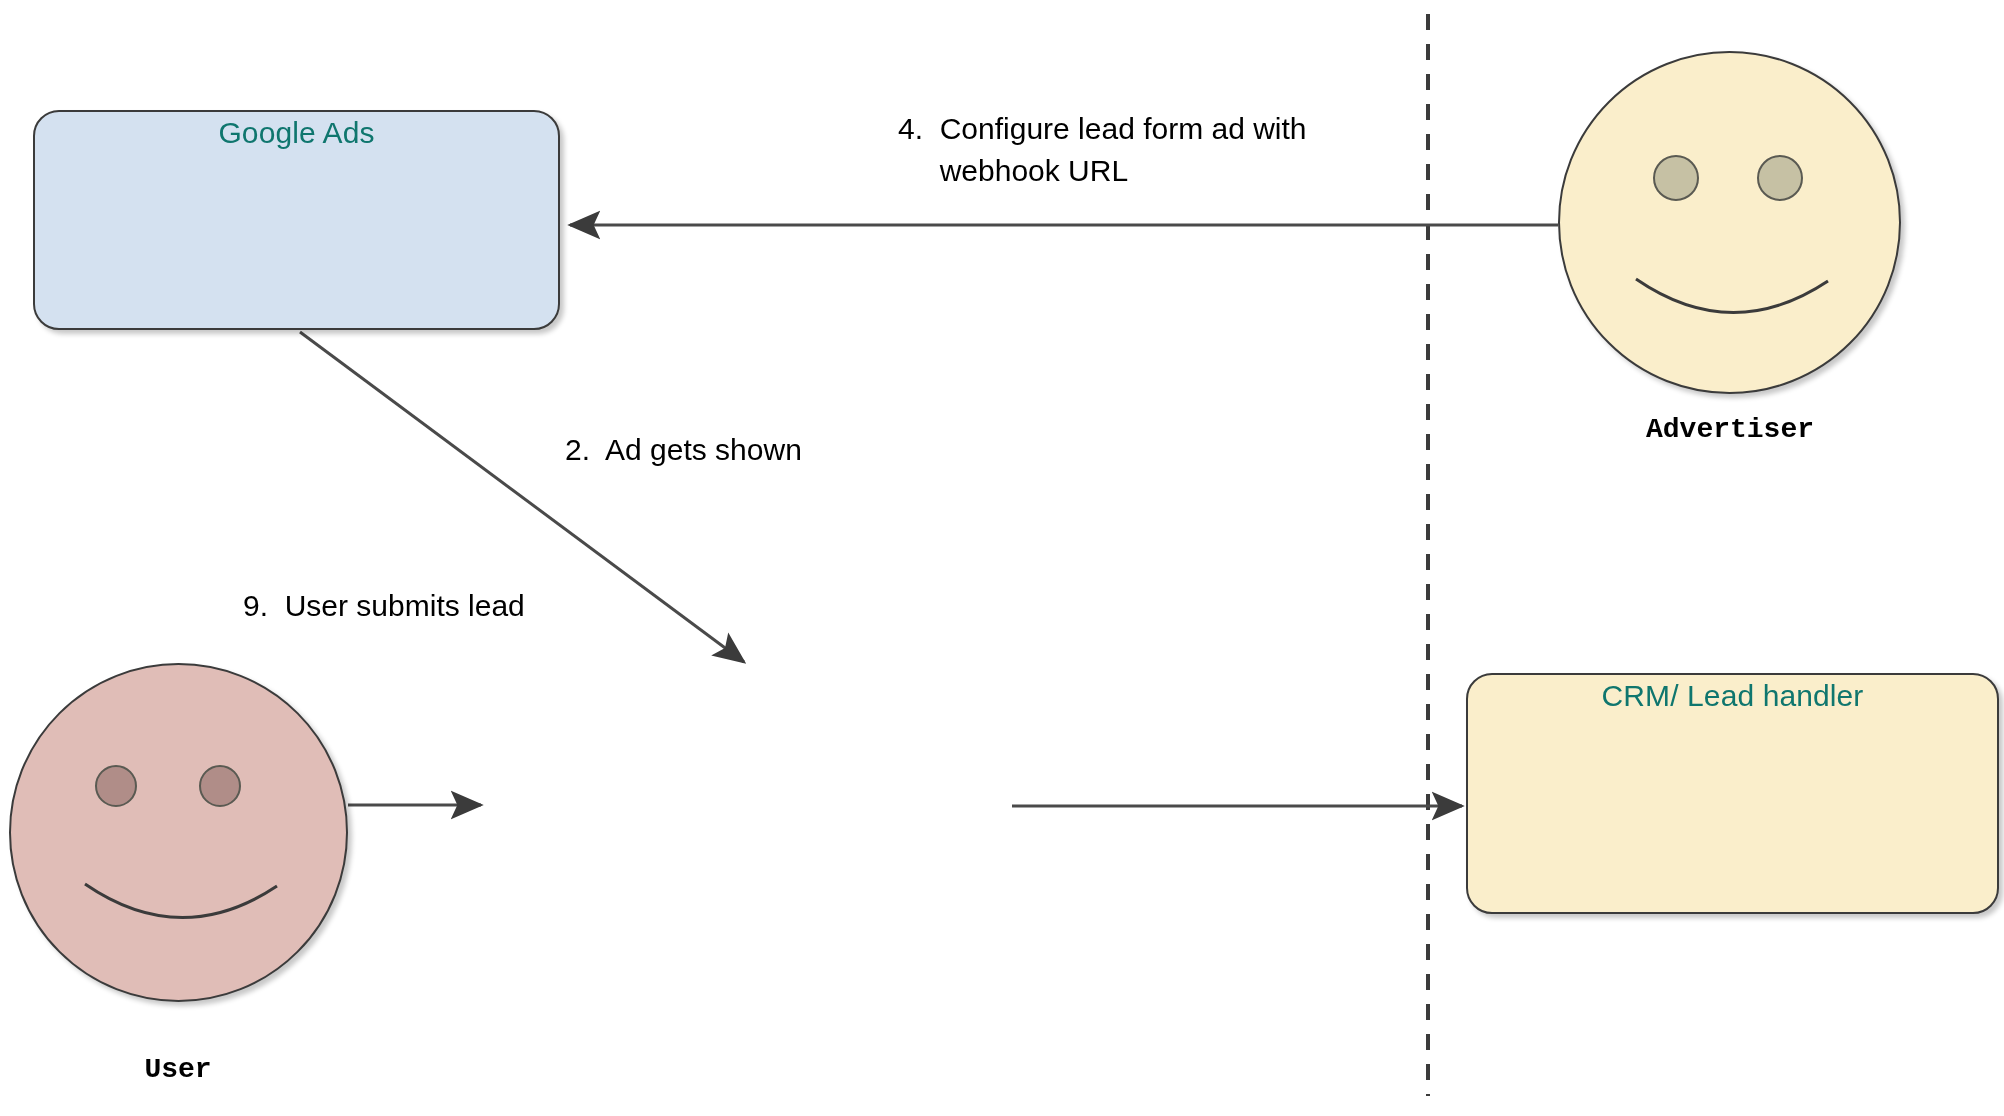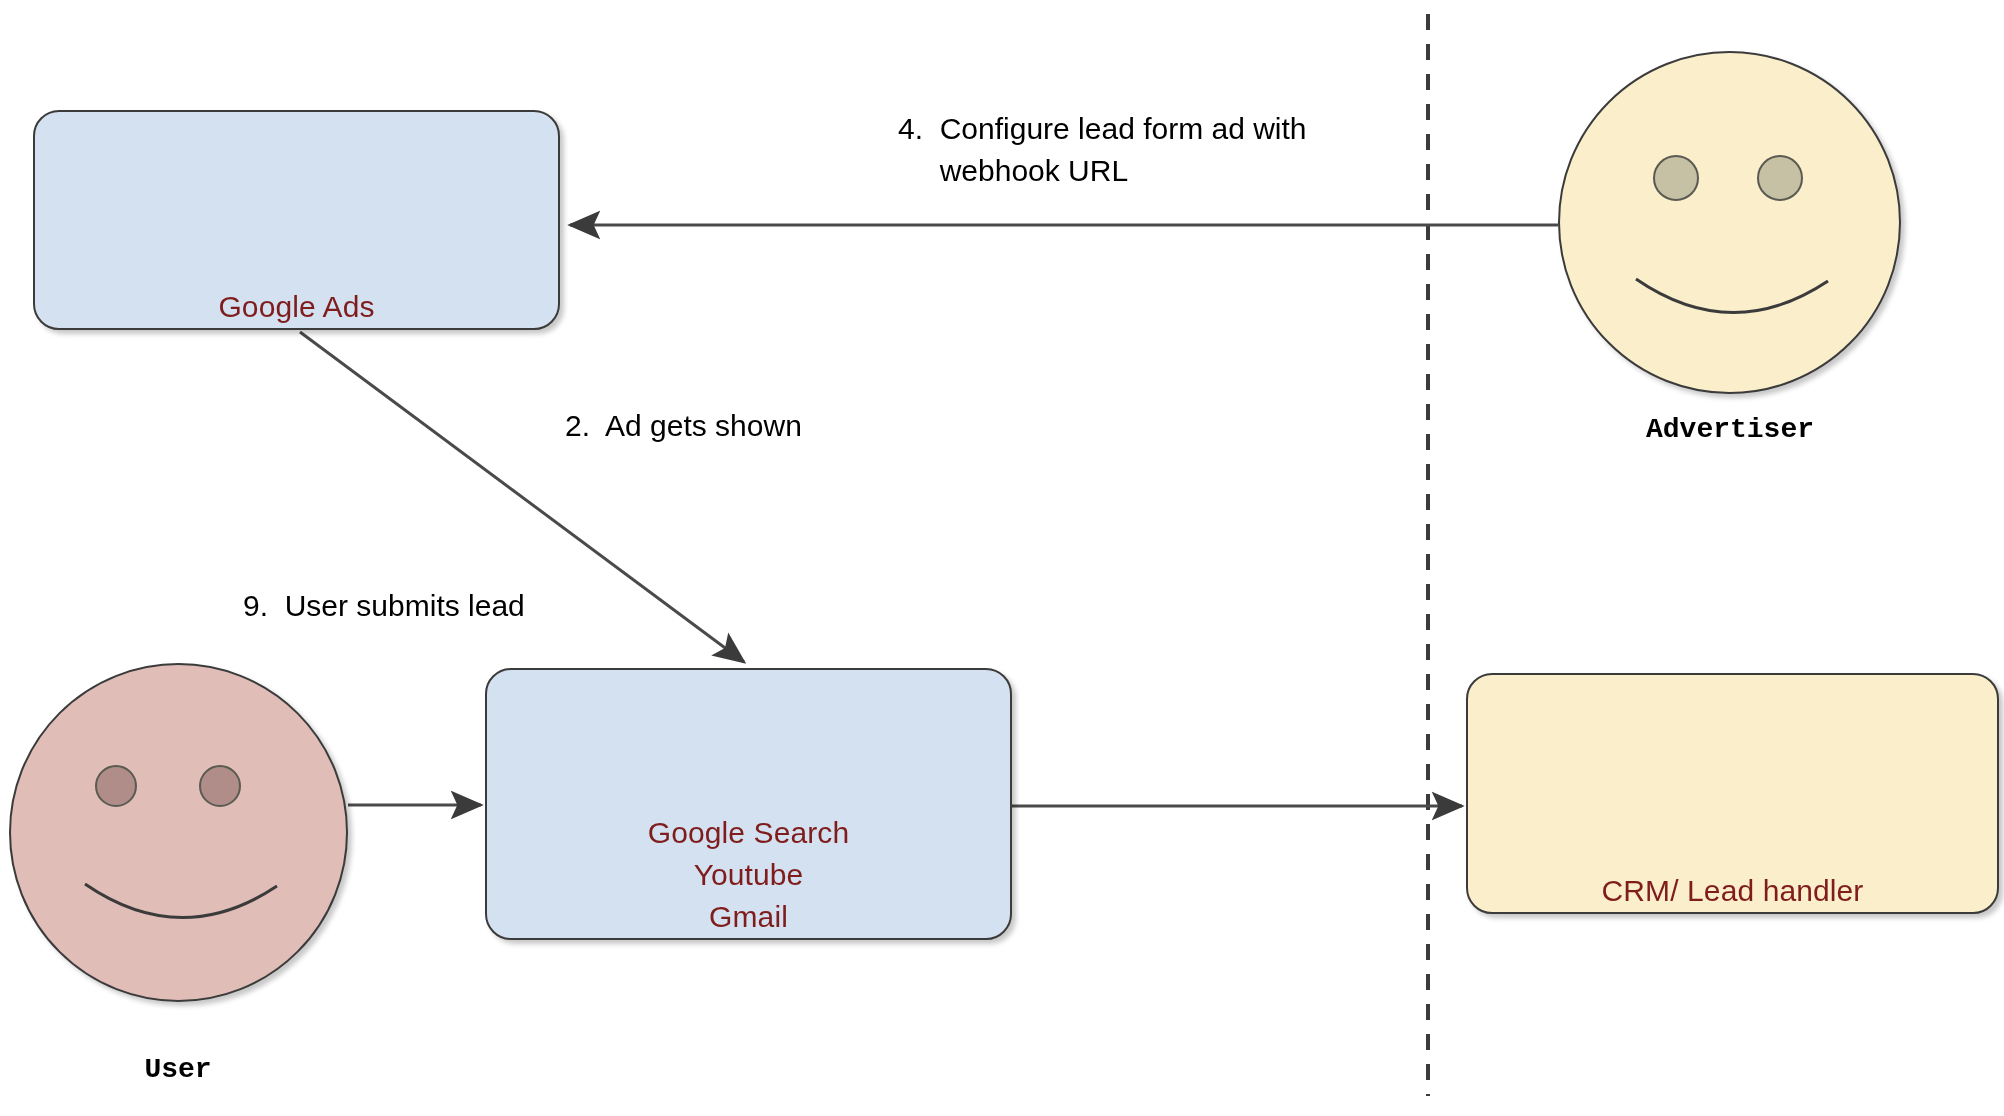--- a/index.html
+++ b/index.html
@@ -23,24 +23,24 @@
     top: 0;
     width: 2004px;
     height: 1116px;
   }
   .node-box {
     position: absolute;
     box-sizing: border-box;
     border: 2px solid #3b3b3b;
     border-radius: 26px;
     display: flex;
-    align-items: flex-end;
+    align-items: flex-start;
     justify-content: center;
     text-align: center;
-    color: #7f1d1d;
+    color: #0f766e;
     box-shadow: 4px 4px 5px rgba(0,0,0,0.22);
   }
   .node-box .node-label {
     font-size: 30px;
     line-height: 42px;
     letter-spacing: 0.1px;
     white-space: pre-line;
   }
   .face {
     position: absolute;
@@ -95,25 +95,20 @@
 
     <line x1="348" y1="805" x2="481" y2="805" stroke="#4a4a4a" stroke-width="3" marker-end="url(#arrowRight)"></line>
 
     <line x1="1012" y1="806" x2="1462" y2="806" stroke="#4a4a4a" stroke-width="3" marker-end="url(#arrowRight)"></line>
   </svg>
 
   <div class="node-box" style="left:33px; top:110px; width:527px; height:220px; background:#d4e1f0;">
     <div class="node-label">Google Ads</div>
   </div>
 
-  <div class="node-box" style="left:485px; top:668px; width:527px; height:272px; background:#d4e1f0;">
-    <div class="node-label">Google Search
-Youtube
-Gmail</div>
-  </div>
 
   <div class="node-box" style="left:1466px; top:673px; width:533px; height:241px; background:#faeecb;">
     <div class="node-label">CRM/ Lead handler</div>
   </div>
 
   <div class="face" style="left:1558px; top:51px; width:343px; height:343px; background:#faeecb;">
     <div class="eye" style="left:93px; top:102px; width:46px; height:46px; background:#c6c1a4;"></div>
     <div class="eye" style="left:197px; top:102px; width:46px; height:46px; background:#c6c1a4;"></div>
     <svg class="mouth" style="left:72px; top:222px; width:200px; height:60px;" viewBox="0 0 200 60">
       <path d="M 4 4 Q 100 70 196 6" fill="none" stroke="#3b3b3b" stroke-width="3"></path>
@@ -126,18 +121,18 @@
     <div class="eye" style="left:188px; top:100px; width:42px; height:42px; background:#b08d88;"></div>
     <svg class="mouth" style="left:70px; top:215px; width:200px; height:60px;" viewBox="0 0 200 60">
       <path d="M 4 4 Q 100 70 196 6" fill="none" stroke="#3b3b3b" stroke-width="3"></path>
     </svg>
   </div>
   <div class="actor-name" style="left:78px; top:1054px; width:200px;">User</div>
 
   <div class="edge-label" style="left:898px; top:108px;">4.  Configure lead form ad with
      webhook URL</div>
 
-  <div class="edge-label" style="left:565px; top:405px;">2.  Ad gets shown</div>
+  <div class="edge-label" style="left:565px; top:429px;">2.  Ad gets shown</div>
 
   <div class="edge-label" style="left:243px; top:585px;">9.  User submits lead</div>
 
 
 </div>
 
 </body></html>

